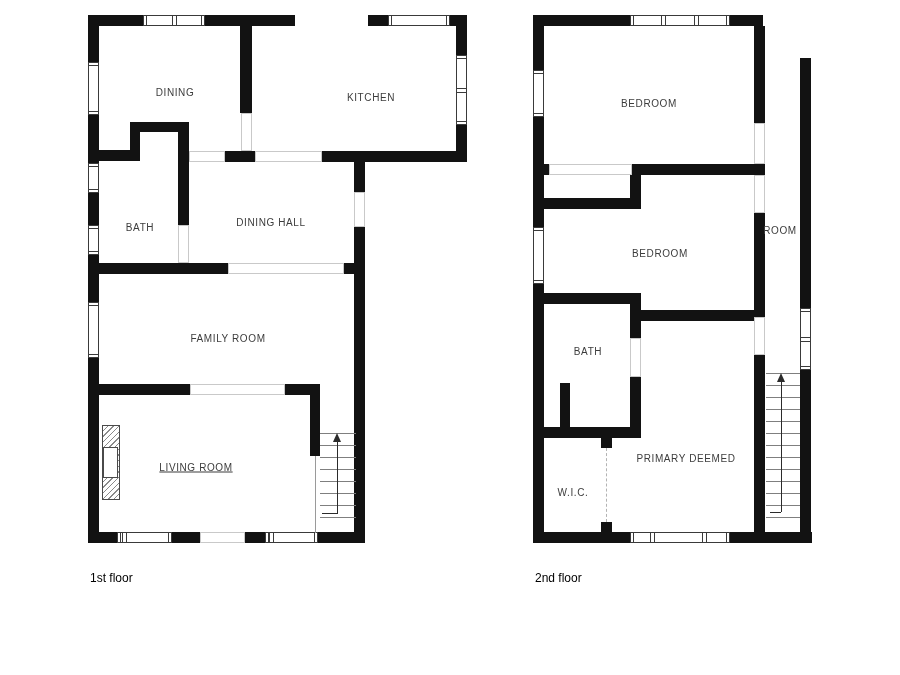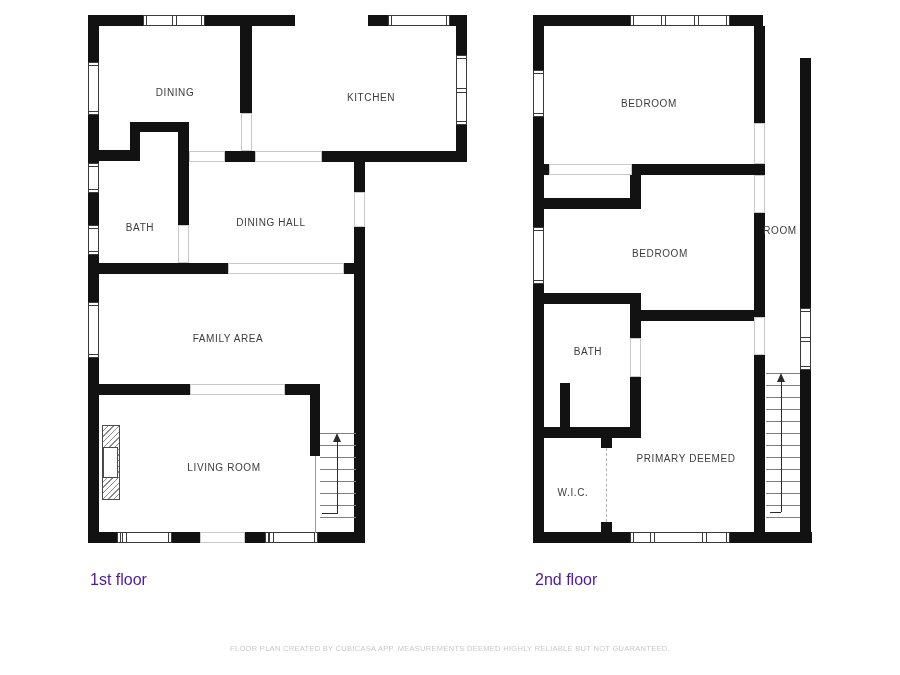--- a/index.html
+++ b/index.html
@@ -7,21 +7,21 @@
   .canvas{position:relative;width:900px;height:675px;background:#fff;overflow:hidden;}
   .wall{position:absolute;background:#121212;}
   .window{position:absolute;background:#fff;border:1px solid #3a3a3a;box-sizing:border-box;}
   .wtick{position:absolute;background:#3a3a3a;}
   .opening{position:absolute;background:#fff;border:1px solid #c9c9c9;box-sizing:border-box;}
   .tread{position:absolute;height:0;border-top:1px solid #7f7f7f;}
   .sideline{position:absolute;background:#9a9a9a;}
   .arrow-line{position:absolute;background:#2b2b2b;}
   .arrow-head{position:absolute;width:0;height:0;border-left:4px solid transparent;border-right:4px solid transparent;border-bottom:9px solid #2b2b2b;}
   .room-label{position:absolute;transform:translate(-50%,-50%);font-size:10px;letter-spacing:.6px;color:#3c3c3c;white-space:nowrap;}
-  .floor-label{position:absolute;font-size:16px;color:#4c1d95;text-align:center;}
+  .floor-label{position:absolute;font-size:12px;color:#000000;text-align:center;}
   .floor-label-first{left:90px;top:571px;}
   .floor-label-second{left:535px;top:571px;}
   .footer{position:absolute;left:0;right:0;top:644px;text-align:center;font-size:7.5px;letter-spacing:.3px;color:#c9c9c9;}
   .fireplace{position:absolute;border:1px solid #4a4a4a;box-sizing:border-box;
     background:repeating-linear-gradient(135deg,#fff 0 3px,#8a8a8a 3px 4px);}
   .fireplace-inner{position:absolute;background:#fff;border:1px solid #4a4a4a;box-sizing:border-box;}
   .dashed-v{position:absolute;width:0;border-left:1px dashed #b3b3b3;}
 </style>
 </head>
 <body>
@@ -103,22 +103,22 @@
       <div class="sideline" style="left: 315px; top: 456px; width: 1px; height: 77px;"></div>
       <div class="arrow-line" style="left: 337px; top: 441px; width: 1px; height: 73px;"></div>
       <div class="arrow-line" style="left: 322px; top: 513px; width: 15px; height: 1px;"></div>
       <div class="arrow-head" style="left: 333px; top: 433px;"></div>
       <div class="fireplace" style="left: 102px; top: 425px; width: 18px; height: 75px;"></div>
       <div class="fireplace-inner" style="left: 103px; top: 447px; width: 15px; height: 31px;"></div>
       <div class="room-label" style="left: 175px; top: 92px;">DINING</div>
       <div class="room-label" style="left: 352px; top: 97px; padding-left: 38px;">KITCHEN</div>
       <div class="room-label" style="left: 140px; top: 227px;">BATH</div>
       <div class="room-label" style="left: 271px; top: 222px;">DINING HALL</div>
-      <div class="room-label" style="left: 228px; top: 338px;">FAMILY AREA</div>
-      <div class="room-label" style="left: 224px; top: 467px;">LIVING ROOM</div>
+      <div class="room-label" style="left: 228px; top: 338px;">FAMILY ROOM</div>
+      <div class="room-label" style="left: 196px; top: 467px; text-decoration: underline;">LIVING ROOM</div>
       <div class="wall" style="left: 533px; top: 15px; width: 230px; height: 11px;"></div>
       <div class="wall" style="left: 533px; top: 15px; width: 11px; height: 528px;"></div>
       <div class="wall" style="left: 754px; top: 26px; width: 11px; height: 97px;"></div>
       <div class="wall" style="left: 533px; top: 164px; width: 16px; height: 11px;"></div>
       <div class="wall" style="left: 632px; top: 164px; width: 133px; height: 11px;"></div>
       <div class="wall" style="left: 630px; top: 164px; width: 11px; height: 45px;"></div>
       <div class="wall" style="left: 544px; top: 198px; width: 97px; height: 11px;"></div>
       <div class="wall" style="left: 754px; top: 213px; width: 11px; height: 104px;"></div>
       <div class="wall" style="left: 640px; top: 310px; width: 115px; height: 11px;"></div>
       <div class="wall" style="left: 544px; top: 293px; width: 97px; height: 11px;"></div>
@@ -180,14 +180,13 @@
       <div class="dashed-v" style="left: 606px; top: 448px; width: 0px; height: 74px;"></div>
       <div class="room-label" style="left: 649px; top: 103px;">BEDROOM</div>
       <div class="room-label" style="left: 660px; top: 253px;">BEDROOM</div>
       <div class="room-label" style="left: 780px; top: 230px;">ROOM</div>
       <div class="room-label" style="left: 588px; top: 351px;">BATH</div>
       <div class="room-label" style="left: 686px; top: 458px;">PRIMARY DEEMED</div>
       <div class="room-label" style="left: 573px; top: 492px;">W.I.C.</div>
     </div>
   <div class="floor-label floor-label-first">1st floor</div>
   <div class="floor-label floor-label-second">2nd floor</div>
-  <div class="footer">FLOOR PLAN CREATED BY CUBICASA APP. MEASUREMENTS DEEMED HIGHLY RELIABLE BUT NOT GUARANTEED.</div>
 </div>
 
 </body></html>

